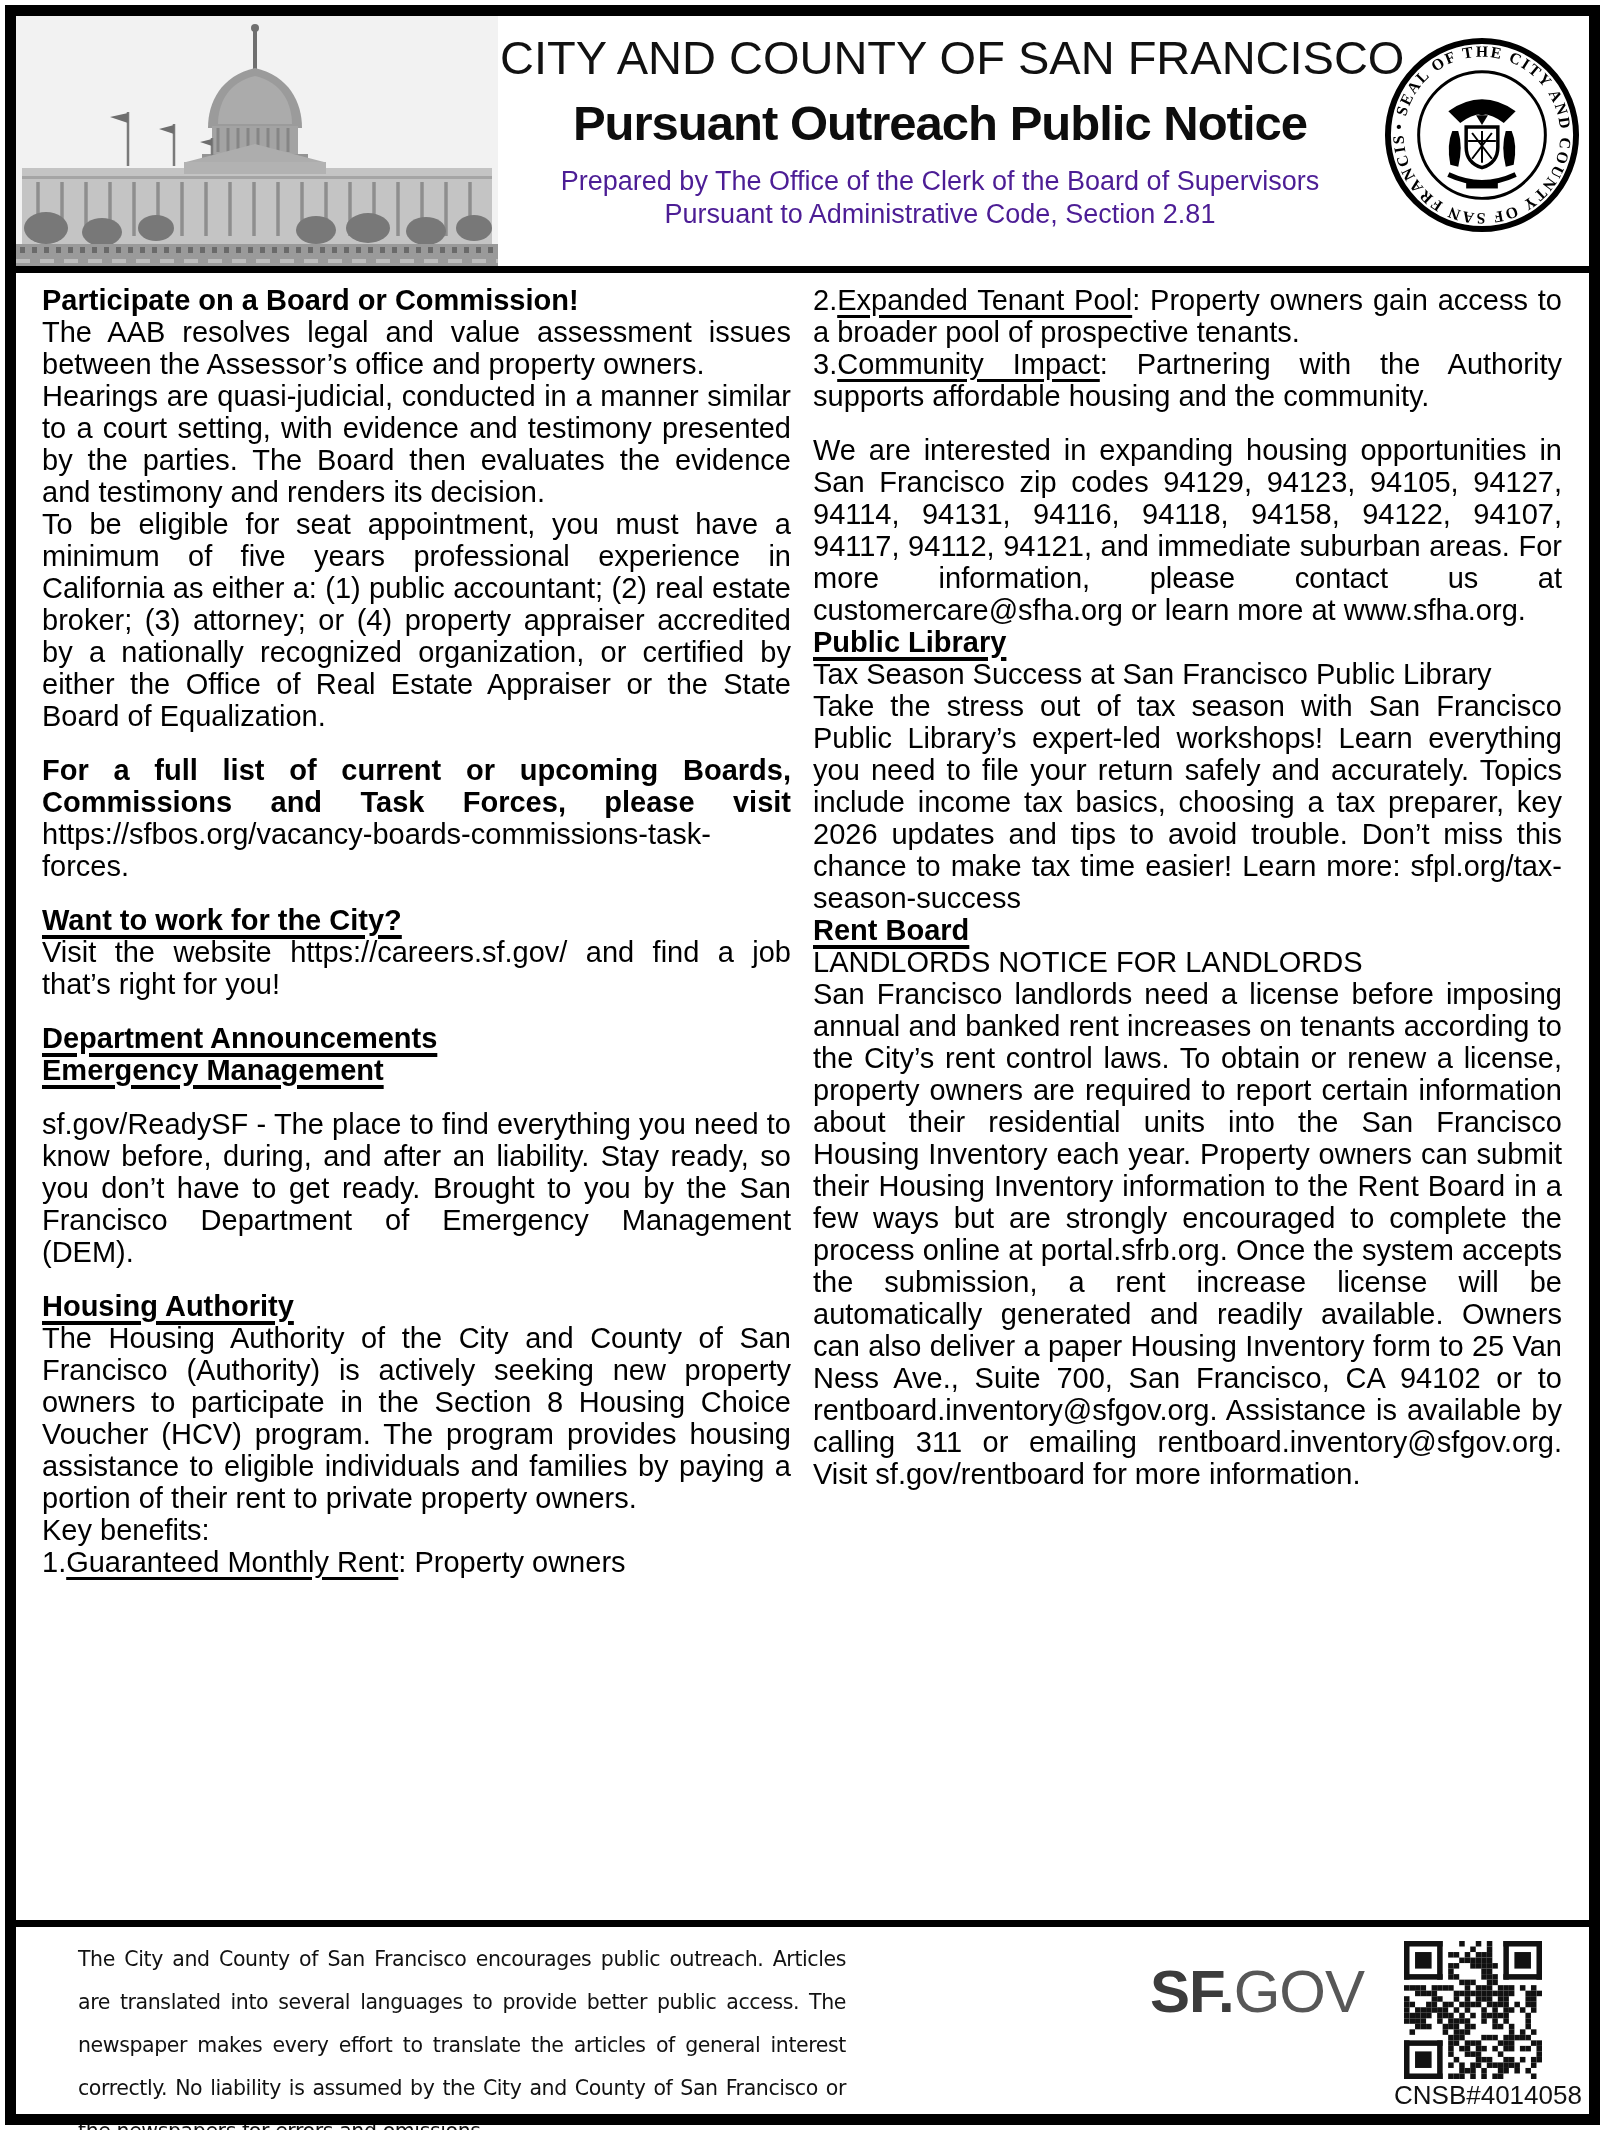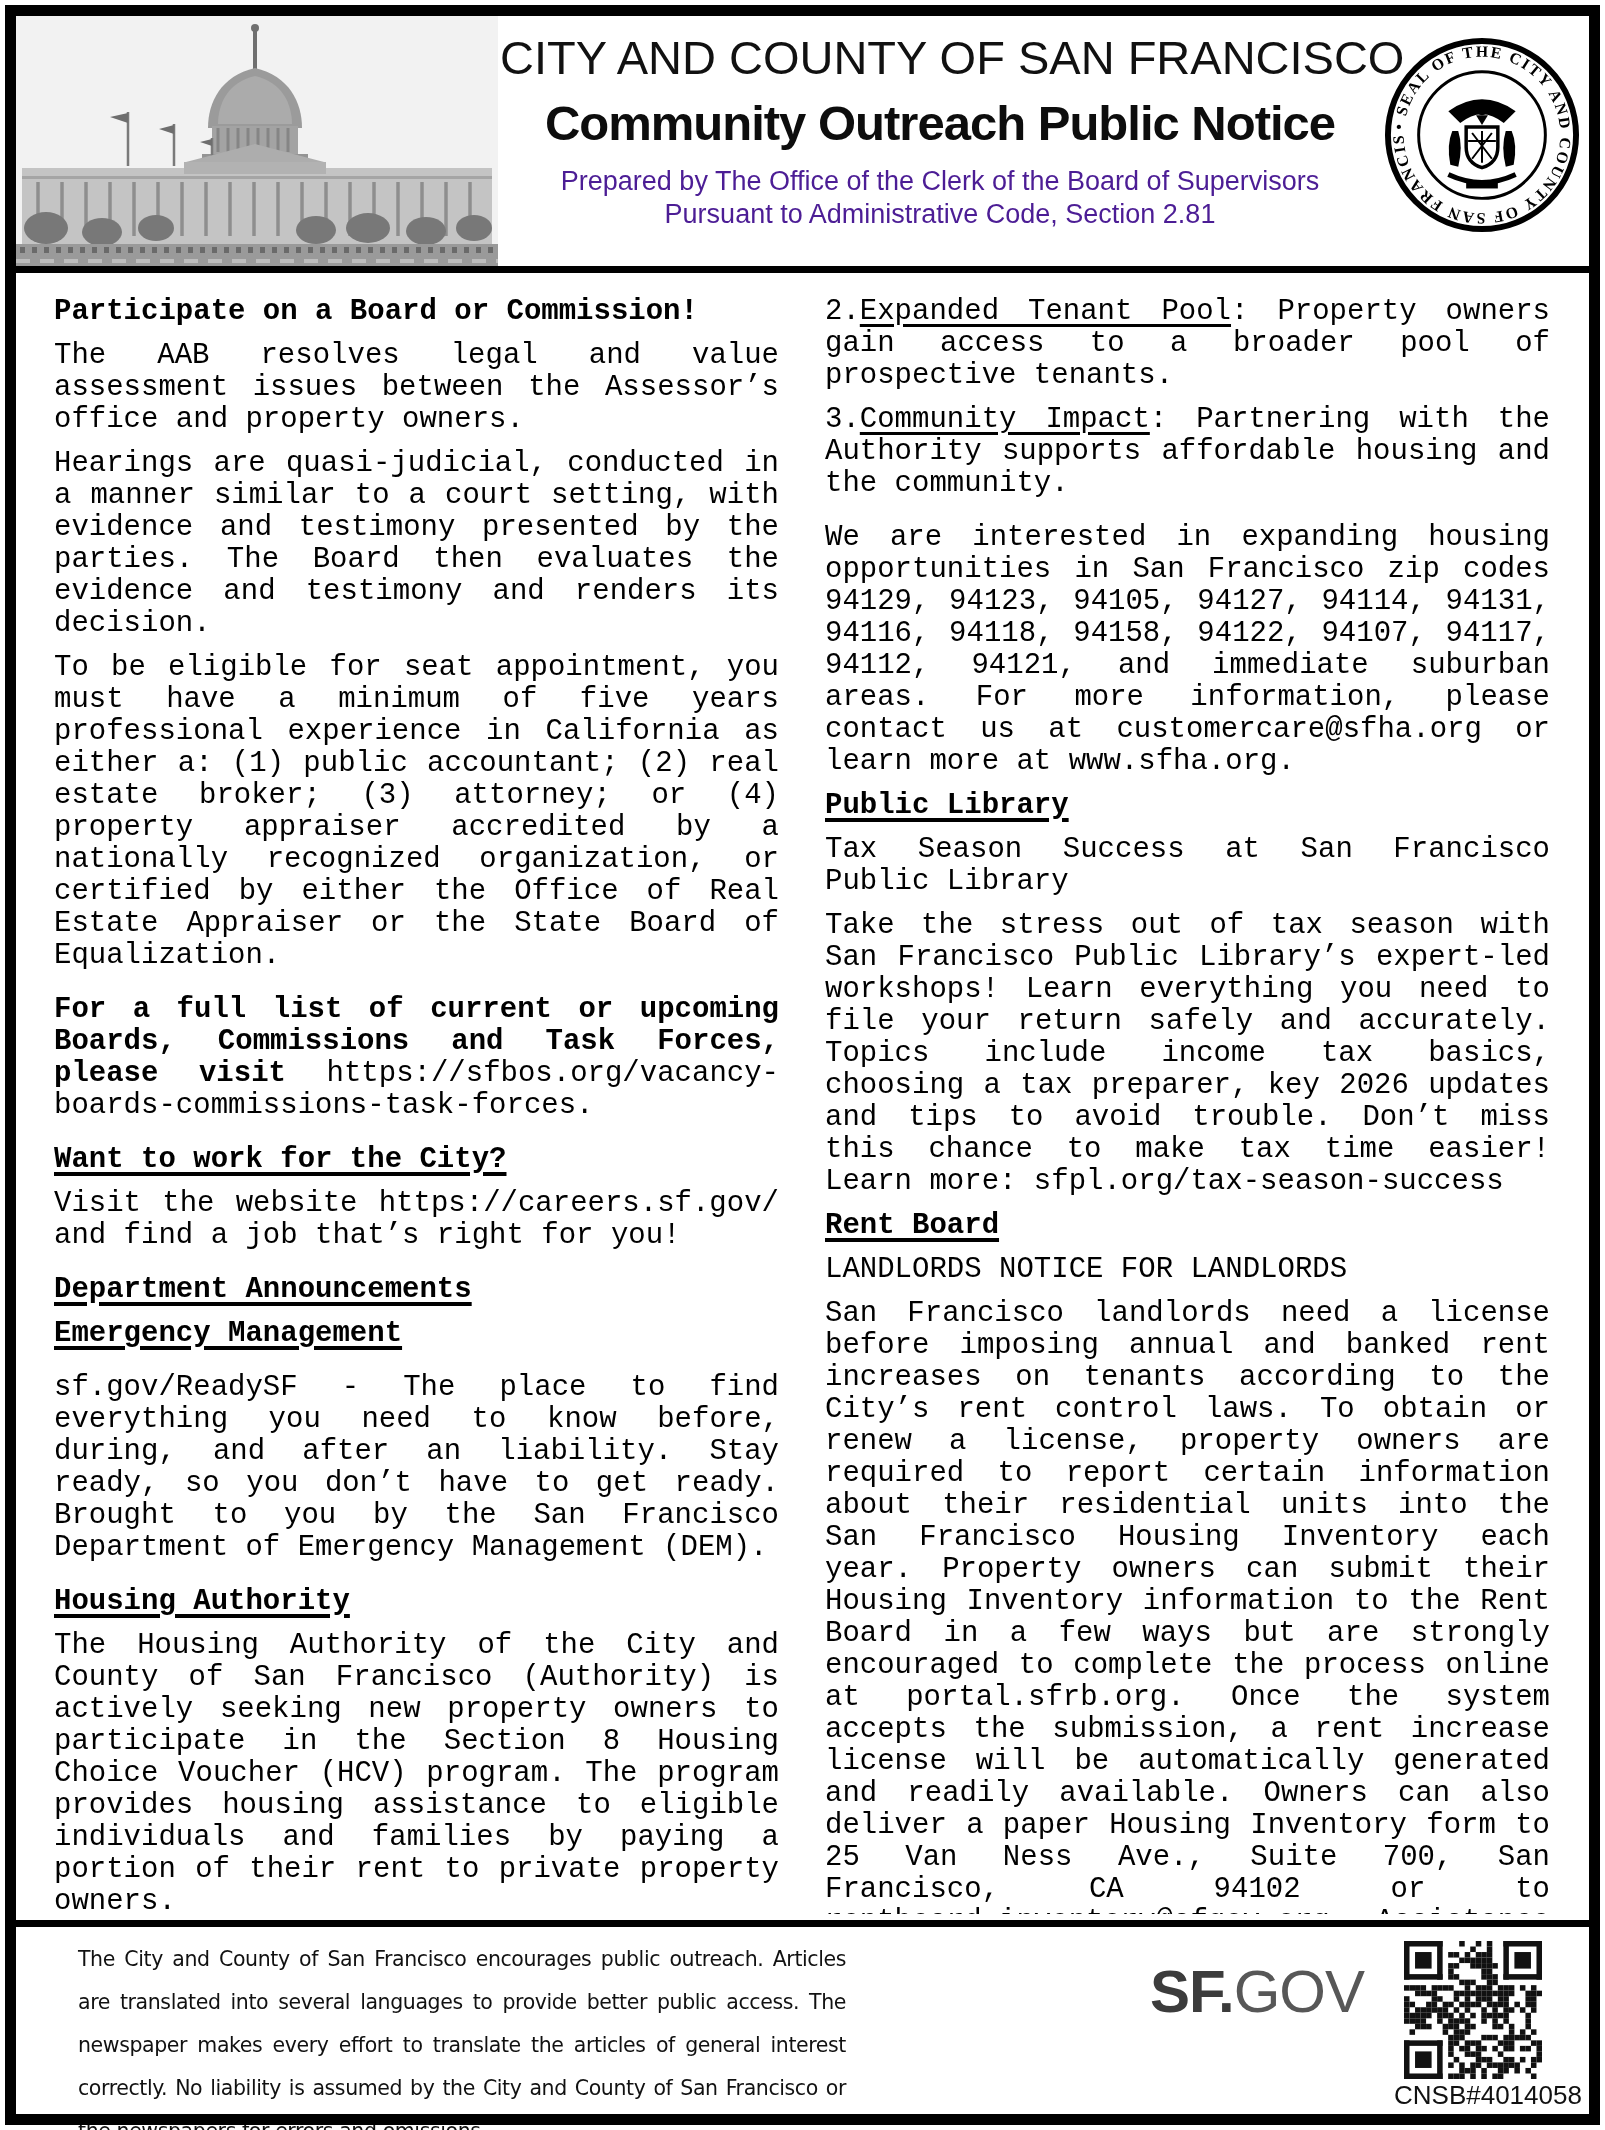--- a/index.html
+++ b/index.html
@@ -39,21 +39,21 @@
   .rule{position:absolute;left:16px;width:1573px;height:7px;background:#000;}
   .rule-top{top:266px;}
   .rule-bottom{top:1920px;}
   
   main{
     position:absolute;left:42px;top:284px;width:1521px;height:1630px;
     display:flex;gap:22px;overflow:hidden;
     font-size:29px;line-height:32px;
   }
   .col{width:749px;}
-  .blk{margin:12px;text-align:justify;font-family:Liberation Mono, monospace;}
+  .blk{margin:0;text-align:justify;}
   .blk.gap{margin-top:22px;}
   .b{font-weight:700;}
   .u{text-decoration:underline;text-decoration-thickness:3px;text-underline-offset:5px;}
   .b.u{text-decoration-thickness:4px;}
   
   .disclaimer{
     position:absolute;left:78px;top:1938px;width:768px;margin:0;
     font-family:"DejaVu Sans",sans-serif;
     font-size:20.5px;letter-spacing:-0.4px;line-height:43px;text-align:justify;color:#111;
   }
@@ -110,21 +110,21 @@
       </g>
 
       <rect x="0" y="228" width="482" height="22" fill="#9a9a9a"></rect>
       <path stroke="#6a6a6a" stroke-width="6" stroke-dasharray="5 7" d="M4 234 H478"></path>
       <path stroke="#bdbdbd" stroke-width="4" stroke-dasharray="14 10" d="M0 245 H482"></path>
     </svg>
   </div>
 
   <div class="masthead">
     <div class="title">CITY AND COUNTY OF SAN FRANCISCO</div>
-    <div class="subtitle">Community Outreach Public Notice</div>
+    <div class="subtitle">Pursuant Outreach Public Notice</div>
     <div class="prep">Prepared by The Office of the Clerk of the Board of Supervisors</div>
     <div class="prep">Pursuant to Administrative Code, Section 2.81</div>
   </div>
 
   <div class="seal">
     <svg viewBox="0 0 200 200" aria-hidden="true">
       <circle cx="100" cy="100" r="95" fill="none" stroke="#000" stroke-width="6"></circle>
       <circle cx="100" cy="100" r="64" fill="none" stroke="#000" stroke-width="3"></circle>
       <defs>
         <path id="sealring" d="M100,100 m-79,0 a79,79 0 1,1 158,0 a79,79 0 1,1 -158,0"></path>

